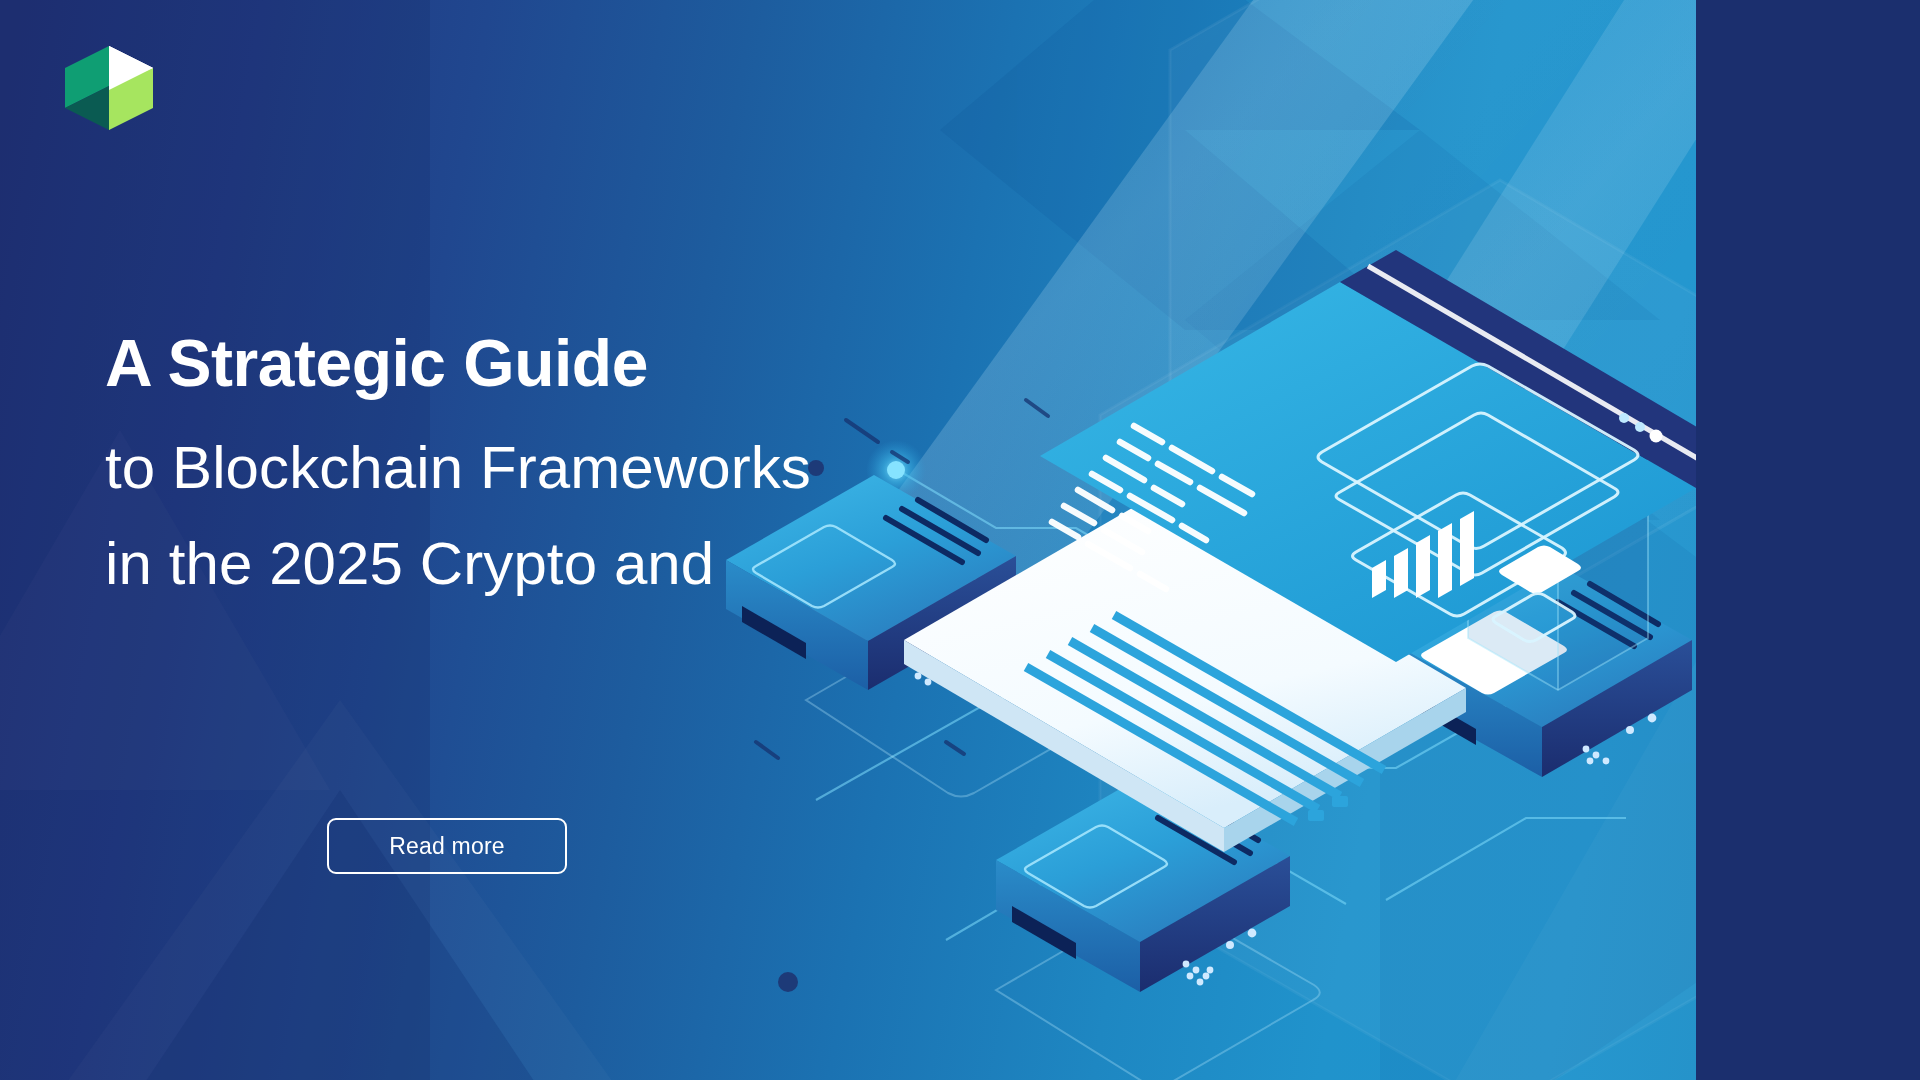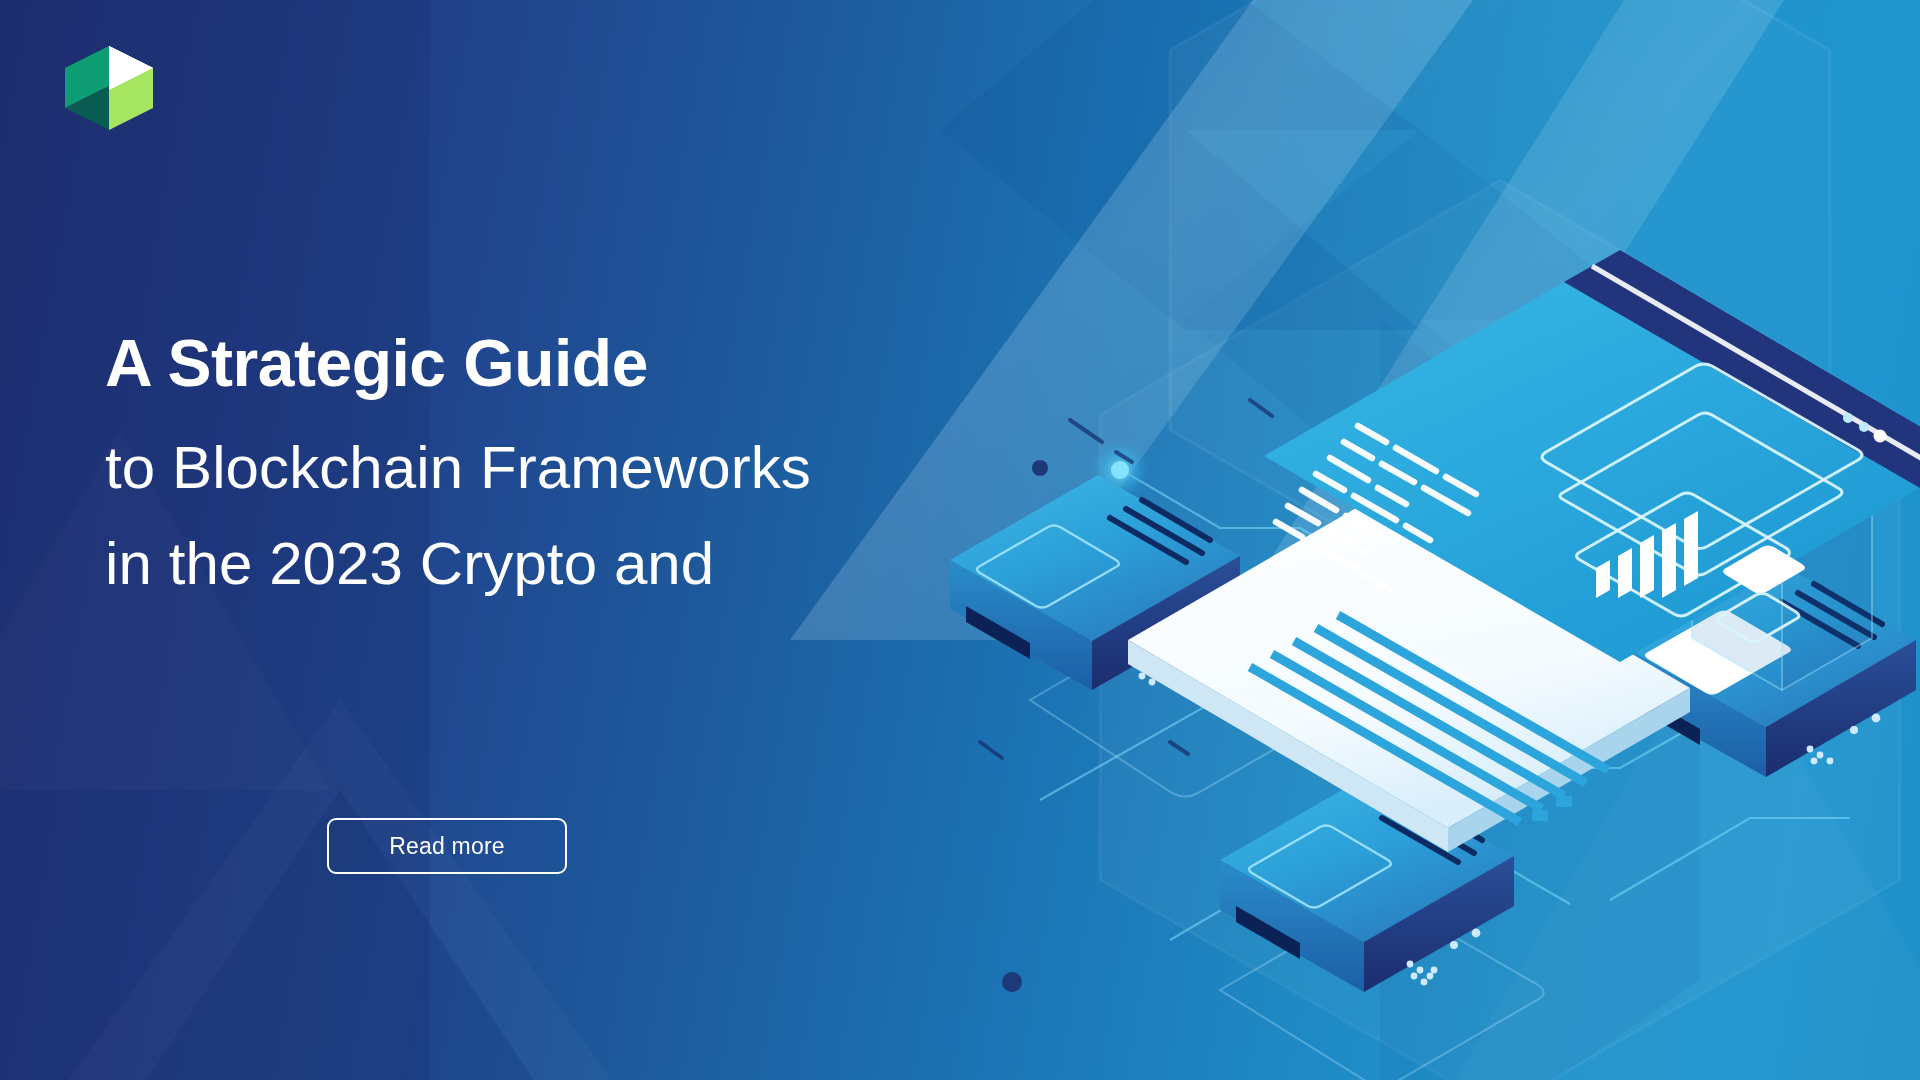--- a/index.html
+++ b/index.html
@@ -6,21 +6,21 @@
   * { margin:0; padding:0; box-sizing:border-box; }
   html, body {
     width:1920px; height:1080px;
     overflow:hidden;
     font-family:"Liberation Sans", sans-serif;
     background:#1b2f6e;
   }
 
   .banner {
     position:relative;
-    width:1920px; height:1080px;
+    width:1696px; height:1080px;
     overflow:hidden;
     background:
       linear-gradient(100deg,
         #1f3176 0%,
         #213a83 14%,
         #20478f 26%,
         #1d5c9e 40%,
         #1b72b2 54%,
         #1e87c2 68%,
         #2093cc 80%,
@@ -411,20 +411,20 @@
         <polygon points="52,4 96,26 52,48 52,4" fill="#ffffff"></polygon>
         <polygon points="52,44 96,26 96,66 52,88" fill="#a6e55f"></polygon>
         <polygon points="52,4 96,26 52,48" fill="#ffffff"></polygon>
       </svg>
     </a>
 
     <div class="headline-block">
       <h1 class="headline-main">A Strategic Guide</h1>
       <div class="headline-sub">
         <span>to Blockchain Frameworks</span>
-        <span>in the 2023 Crypto and</span>
+        <span>in the 2025 Crypto and</span>
       </div>
     </div>
 
     <a class="cta" href="#">Read more</a>
   </div>
 
 </div>
 
 </body></html>

